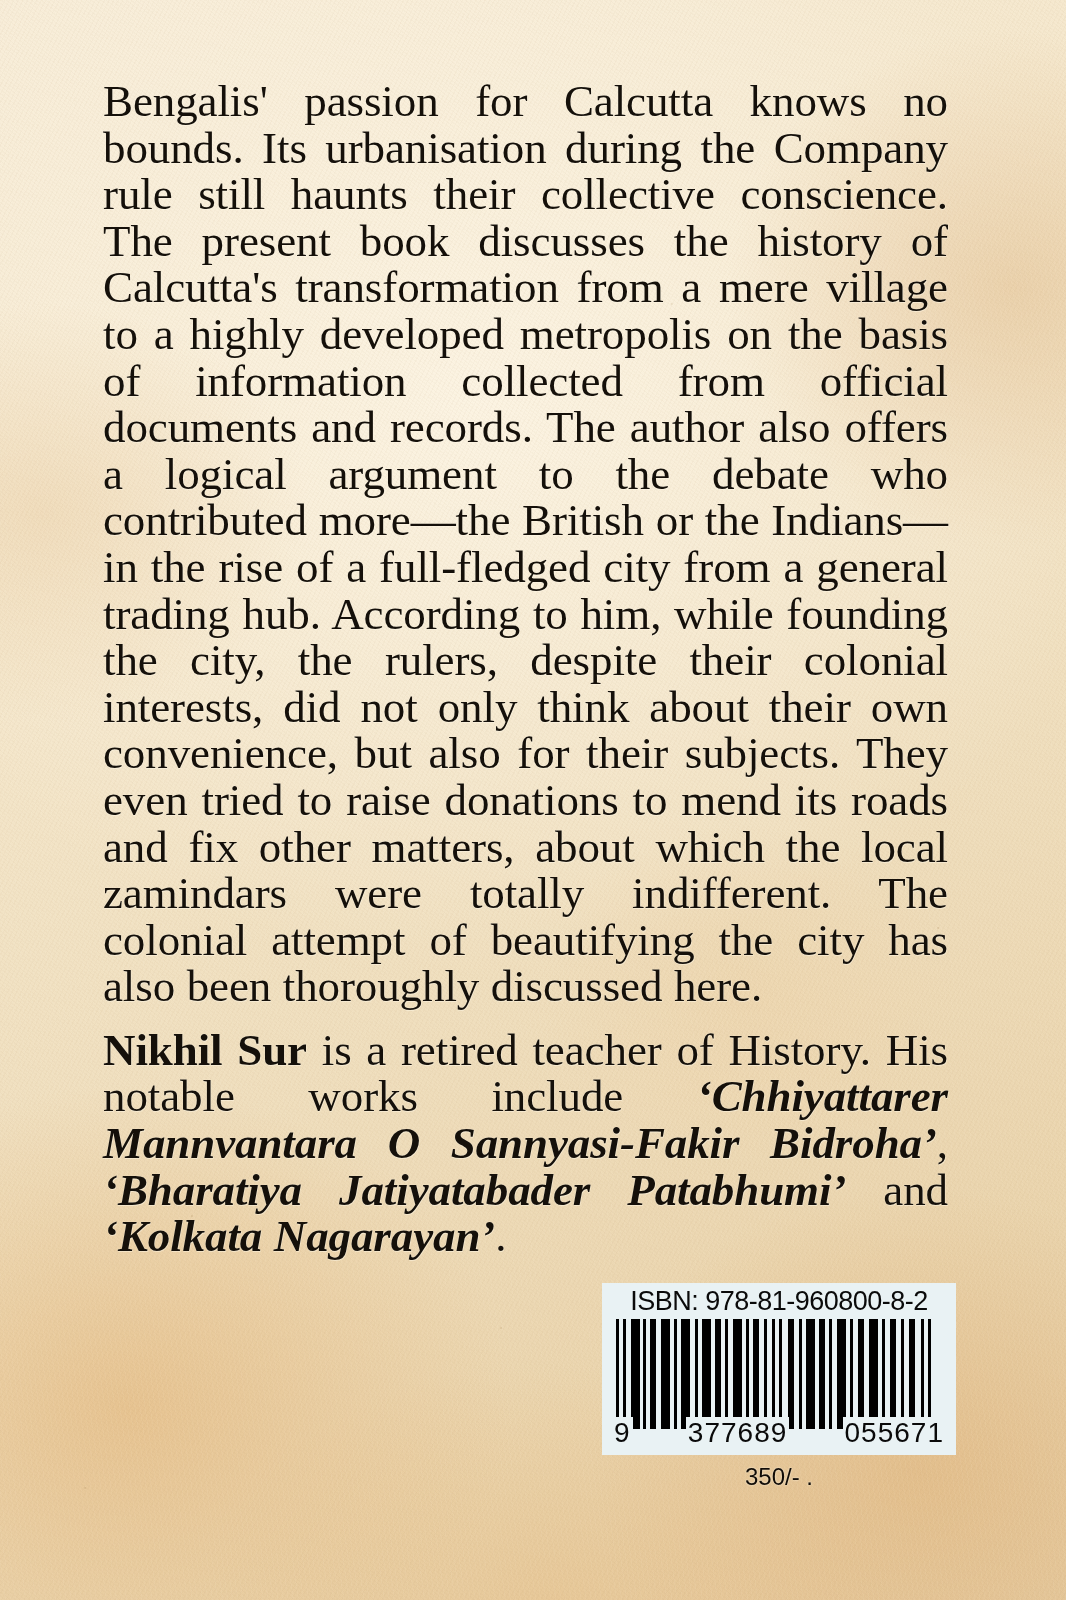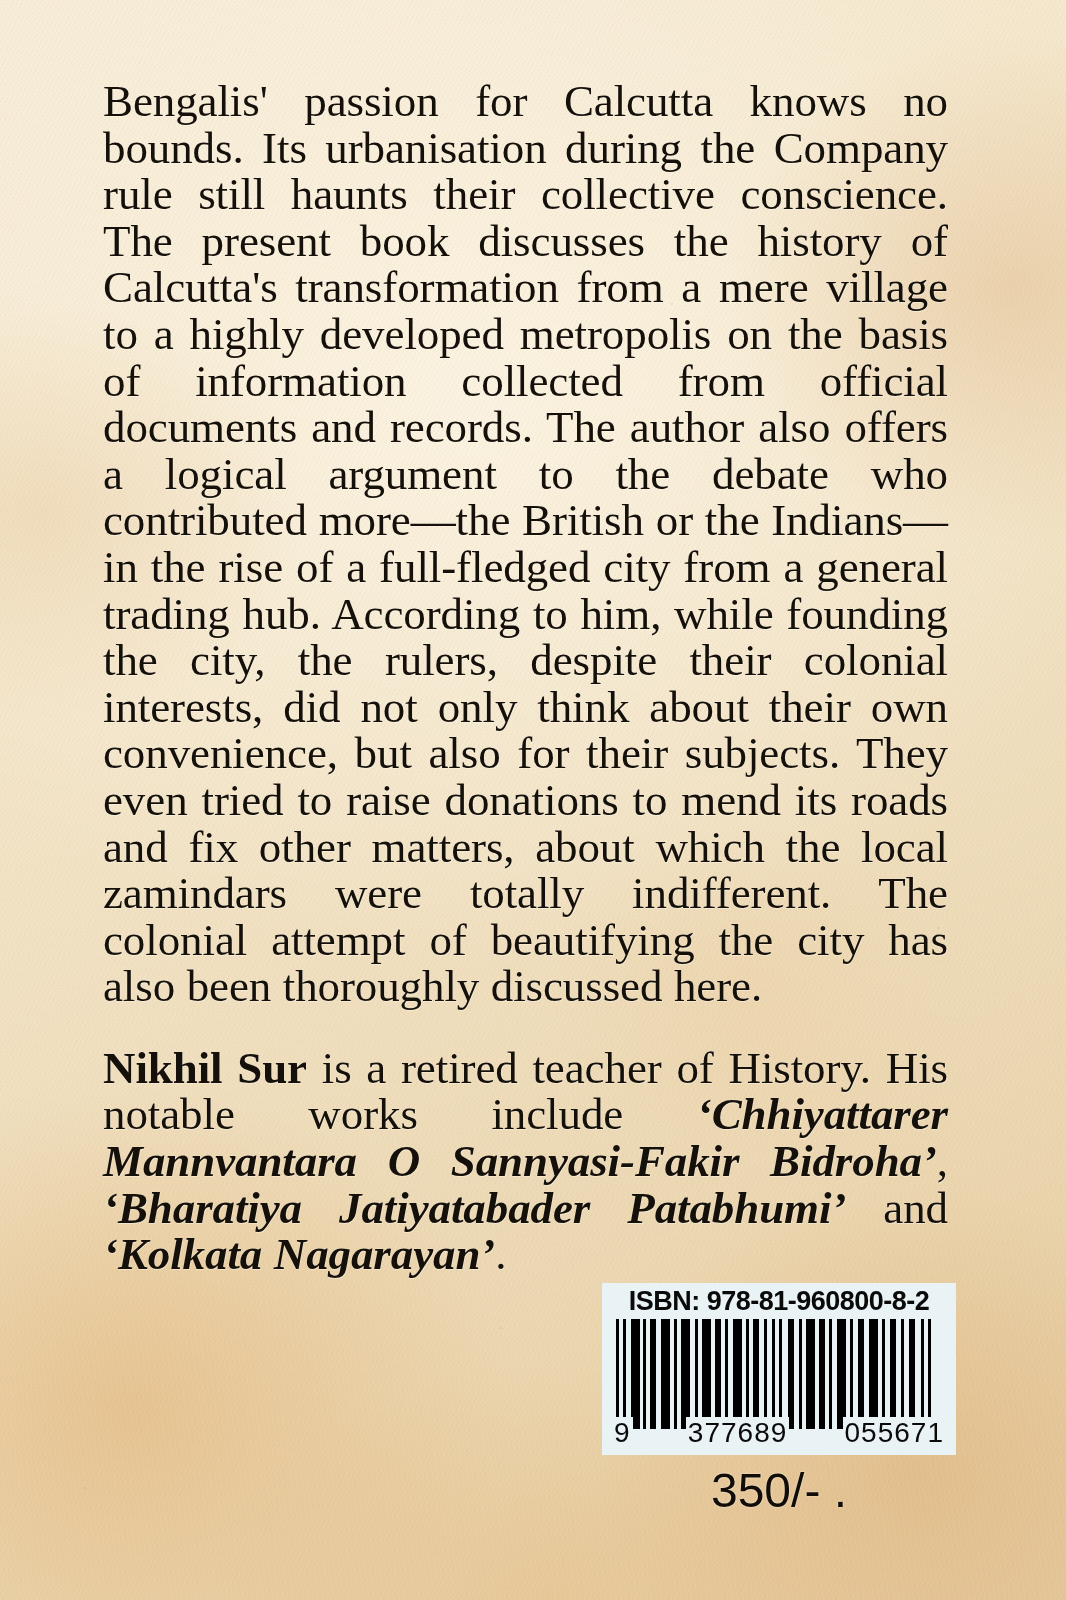--- a/index.html
+++ b/index.html
@@ -67,21 +67,21 @@
     color: #15100a;
     font-size: 45px;
     line-height: 46.6px;
     letter-spacing: -0.1px;
     word-spacing: 0.4px;
     text-shadow: 0 0 1px rgba(255,250,235,0.85), 0.5px 0.5px 0 rgba(255,248,230,0.45);
   }
   .blurb { text-align-last: left; }
 
   .bio {
-    margin-top: 35px;
+    margin-top: 17px;
     text-align-last: left;
   }
   .bio .author-name { font-weight: bold; }
   .bio .work-title { font-style: italic; font-weight: bold; }
 
   
   #barcode-block {
     position: absolute;
     left: 602px;
     top: 1283px;
@@ -89,21 +89,21 @@
   }
   #barcode-label {
     background: #e9f2f4;
     padding: 4px 8px 2px 8px;
     box-sizing: border-box;
     width: 100%;
   }
   #isbn-text {
     font-family: "Liberation Sans", "DejaVu Sans", sans-serif;
     font-size: 27px;
-    font-weight: 700;
+    font-weight: 400;
     color: #0a0a0a;
     letter-spacing: -0.5px;
     white-space: nowrap;
     line-height: 1.05;
     text-align: center;
   }
   #bars {
     height: 128px;
     margin: 4px 0 0 0;
     display: block;
@@ -118,21 +118,21 @@
     top: -30px;
     margin-bottom: -26px;
     padding: 0 2px;
     display: flex;
     justify-content: space-between;
     align-items: flex-end;
   }
   #barcode-digits span { background: #e9f2f4; padding: 0 2px; }
   #price {
     font-family: "Liberation Sans", "DejaVu Sans", sans-serif;
-    font-size: 48px;
+    font-size: 24px;
     font-weight: 500;
     color: #120d07;
     text-align: center;
     margin-top: 8px;
     text-shadow: 0 0 2px rgba(255,250,235,0.9);
   }
 </style>
 </head>
 <body>
 

